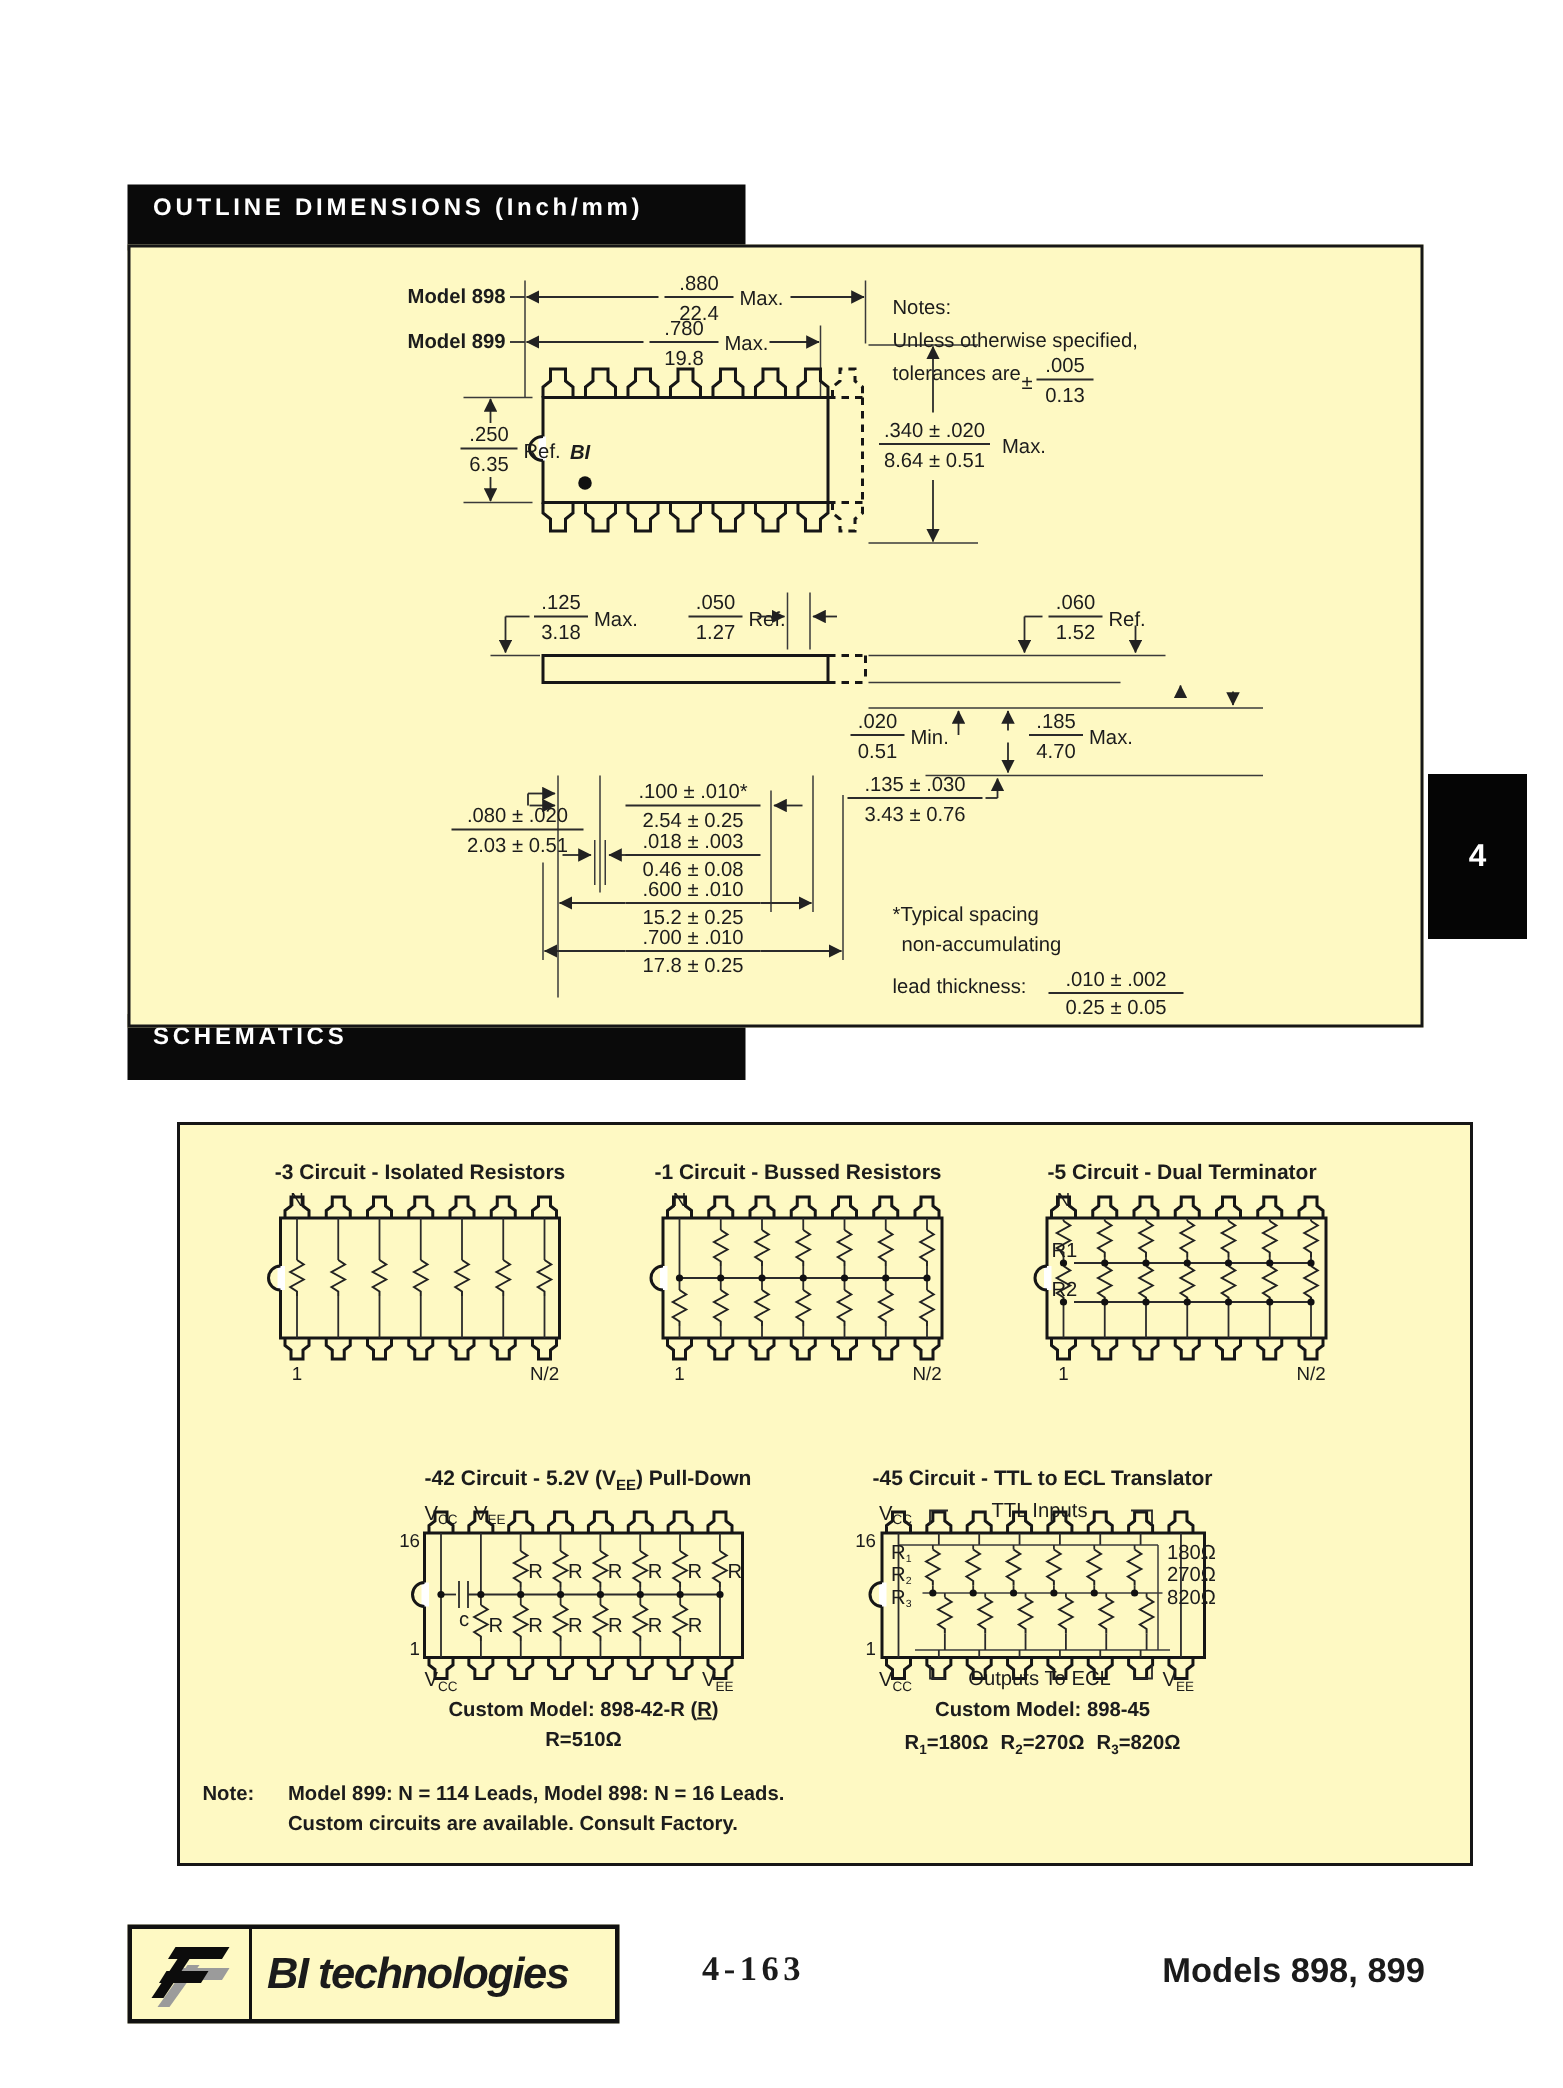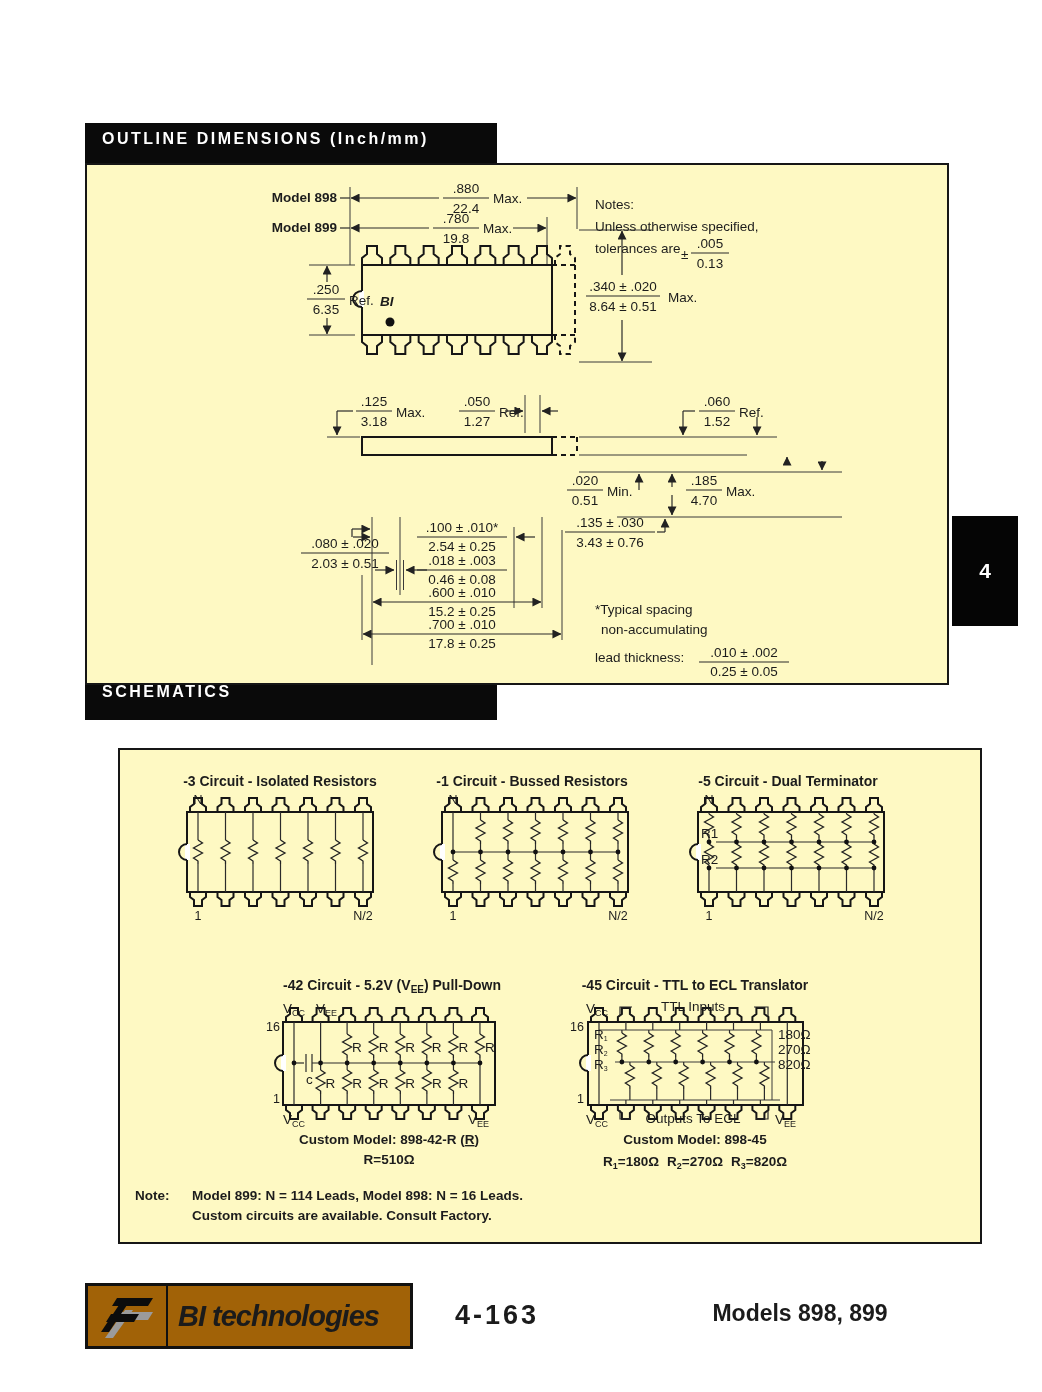--- a/index.html
+++ b/index.html
@@ -14,25 +14,25 @@
   svg{display:block;}
   svg text{fill:#1c1c1c;font-family:"Liberation Sans",sans-serif;font-size:13.5px;}
   .ln{stroke:#2b2b2b;stroke-width:1.2;fill:none;}
   .thin{stroke:#3a3a3a;stroke-width:1;fill:none;}
   .bd{stroke:#161616;stroke-width:2;fill:none;}
   .dash{stroke-dasharray:5 4;}
   .bold{font-weight:bold;}
   .ttl{font-weight:bold;font-size:14px;}
   .lbl{font-size:12.5px;}
   .footer-logo{position:absolute;left:85px;top:1283px;width:322px;height:60px;border:3px solid #111;
-               display:flex;align-items:center;background:#a16207;}
+               display:flex;align-items:center;background:#fef9c3;}
   .logo-glyph{width:78px;height:100%;border-right:2px solid #111;display:flex;align-items:center;justify-content:center;}
   .brand{font-style:italic;font-weight:bold;font-size:29px;letter-spacing:-1px;padding-left:10px;white-space:nowrap;}
-  .pageno{position:absolute;left:455px;top:1300px;font-size:27px;font-weight:bold;letter-spacing:3px;}
-  .models{position:absolute;left:650px;top:1300px;width:300px;text-align:center;font-size:23px;font-weight:bold;}
+  .pageno{position:absolute;left:468px;top:1300px;font-size:23px;font-weight:bold;letter-spacing:3px;font-family:Liberation Serif, serif;}
+  .models{position:absolute;left:650px;top:1300px;width:300px;text-align:right;font-size:23px;font-weight:bold;}
 </style>
 </head>
 <body>
 
 <div class="bar" style="top:123px">OUTLINE DIMENSIONS (Inch/mm)</div>
 <div class="bar" style="top:676px">SCHEMATICS</div>
 <div class="tab4">
     <span>4</span>
   </div>
 

